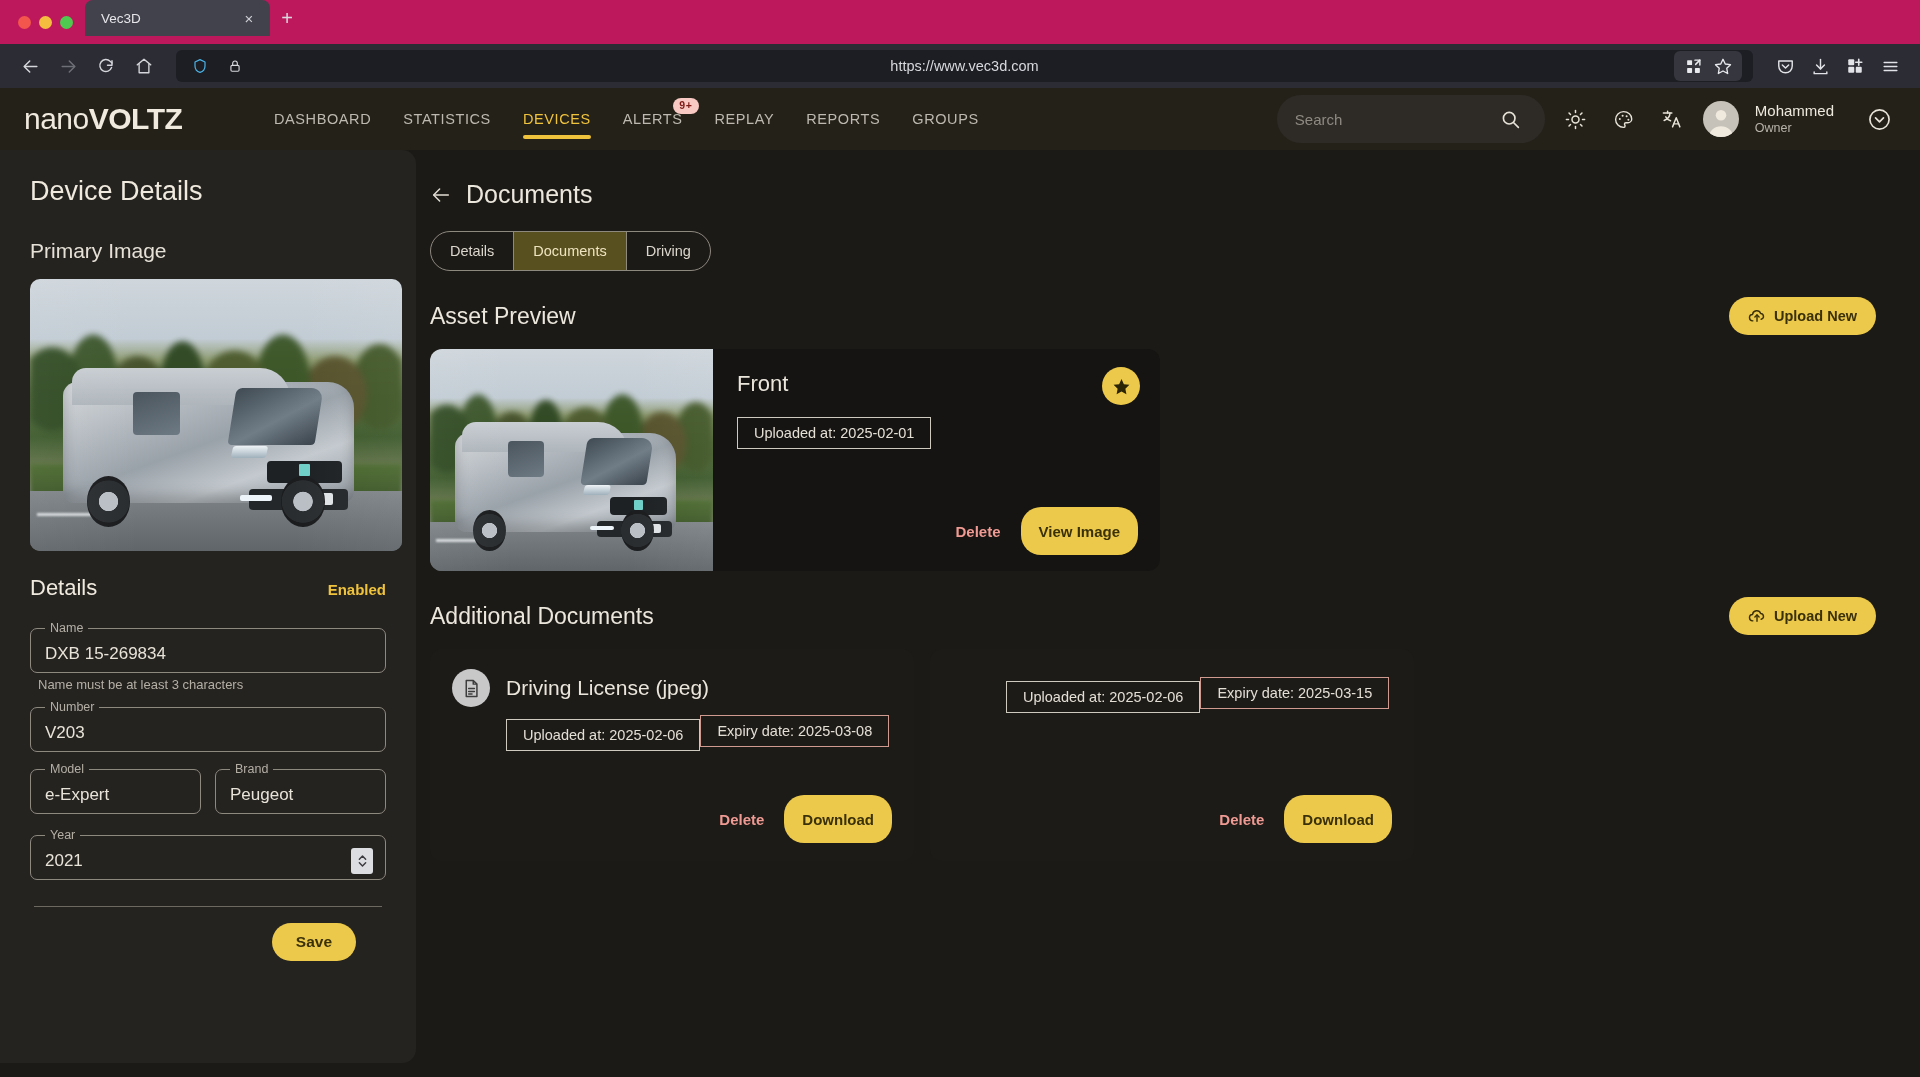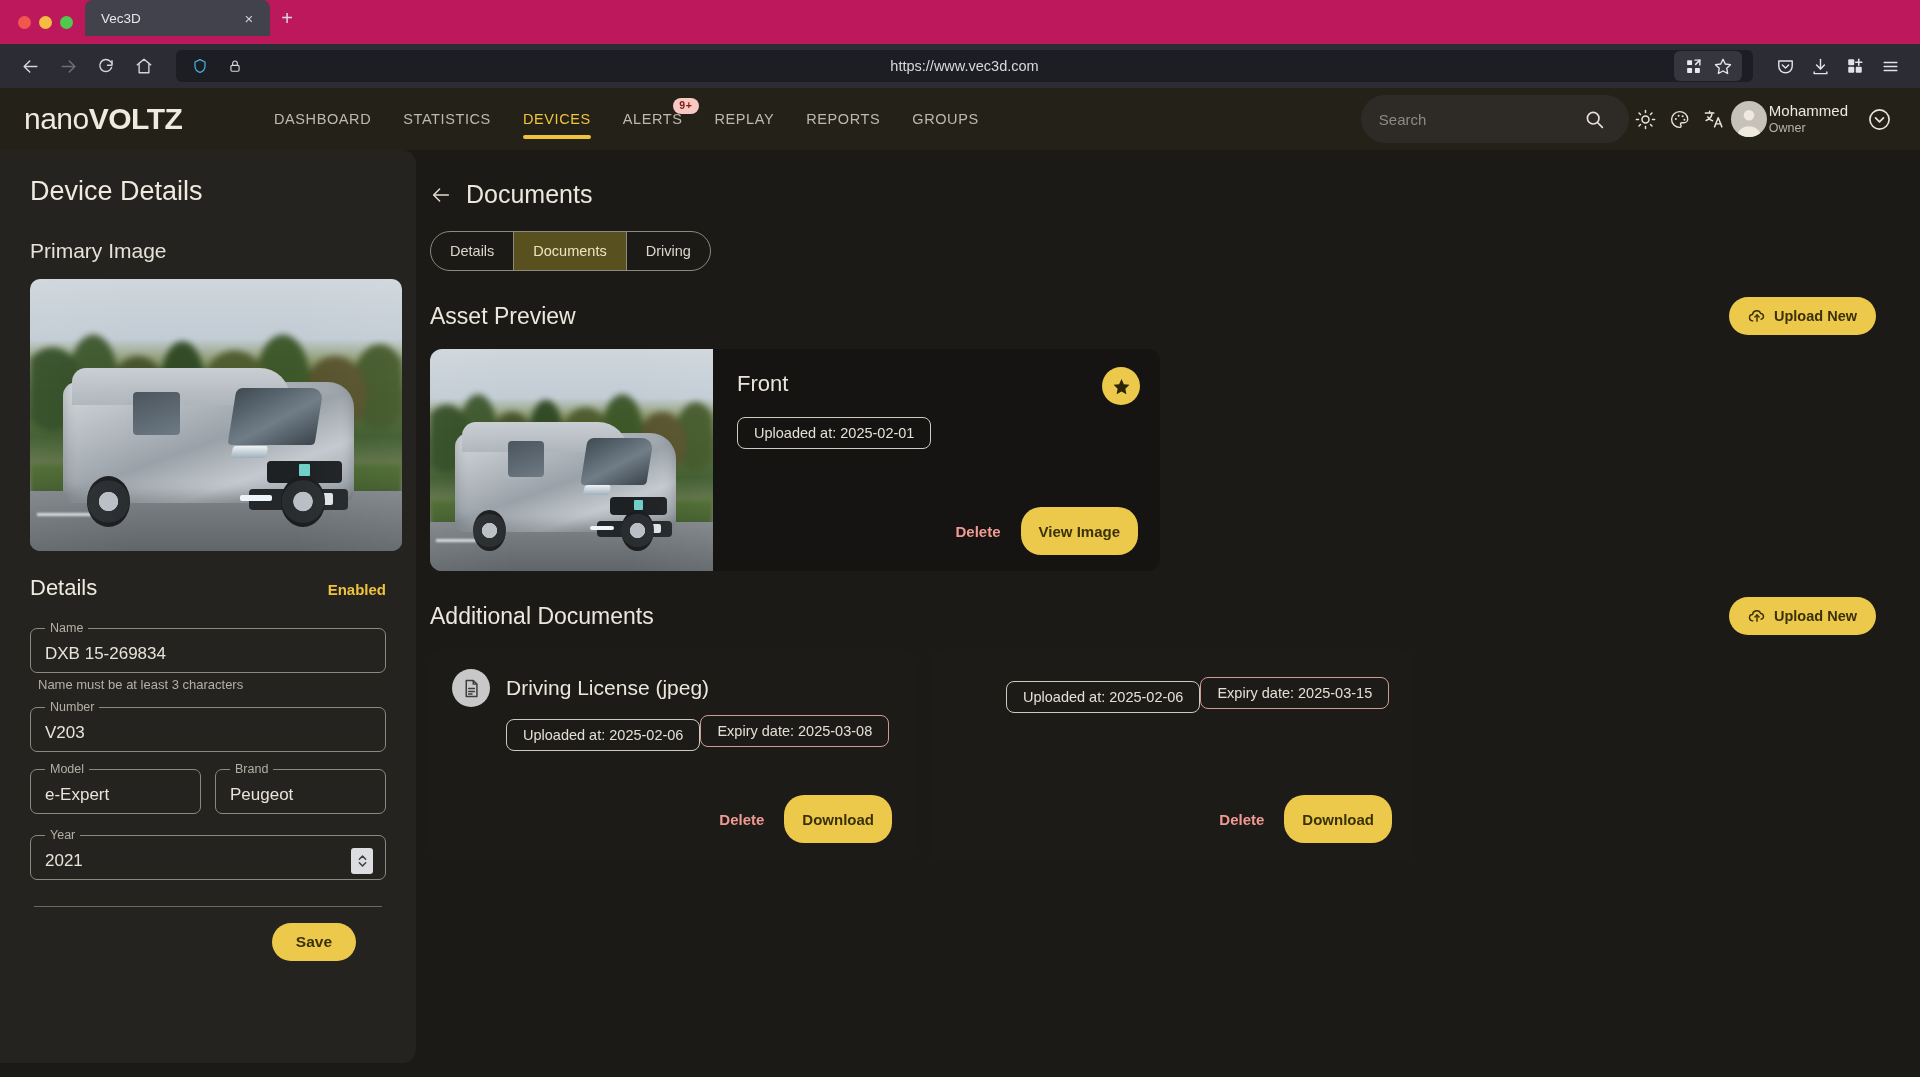--- a/index.html
+++ b/index.html
@@ -70,21 +70,21 @@
   .navitem.active { color: #f0c33c; }
   .navitem.active::after {
     content: ""; position: absolute; left: 0; right: 0; bottom: 11px;
     height: 4px; background: #f0c33c; border-radius: 3px;
   }
   .badge {
     position: absolute; top: 10px; right: -16px; background: #f8c8c2; color: #7d1a16;
     font-size: 10.5px; font-weight: 700; border-radius: 11px; padding: 2px 6px; line-height: 1.1;
   }
 
-  .hdrright { margin-left: auto; display: flex; align-items: center; }
+  .hdrright { margin-left: auto; display: flex; align-items: center; gap: 14px; }
   .searchbox {
     width: 268px; height: 48px; background: #2e2b26; border-radius: 26px;
     display: flex; align-items: center; padding: 0 18px;
   }
   .searchbox input {
     flex: 1; background: transparent; border: none; outline: none;
     color: #ddd8cf; font-size: 15px; font-family: inherit;
   }
   .searchbox input::placeholder { color: #8e8a82; }
   .hicon { width: 34px; height: 34px; display: flex; align-items: center; justify-content: center; color: #e8e3d8; }
@@ -163,21 +163,21 @@
   .assetthumb { width: 283px; height: 222px; flex: 0 0 283px; position: relative; overflow: hidden; }
   .assetbody { flex: 1; padding: 22px 22px 16px 24px; display: flex; flex-direction: column; position: relative; }
   .assetname { color: #ebe6dc; font-size: 22px; font-weight: 400; }
   .starbtn {
     position: absolute; right: 20px; top: 18px; width: 38px; height: 38px; border-radius: 50%;
     background: #ecc94b; display: flex; align-items: center; justify-content: center;
     color: #2b2405; font-size: 19px; border: none;
   }
   .chip {
     display: inline-flex; align-items: center; justify-content: center; height: 32px;
-    border: 1px solid #cfcabf; border-radius: 8px; color: #e4dfd5; font-size: 14.5px;
+    border: 1px solid #cfcabf; border-radius: 0; color: #e4dfd5; font-size: 14.5px;
     padding: 0 16px; margin-top: 20px; align-self: flex-start;
   }
   .chip.expiry { border-color: #d09a90; margin-top: 8px; }
   .cardactions { margin-top: auto; display: flex; align-items: center; justify-content: flex-end; gap: 16px; }
   .btn-del {
     background: transparent; border: none; color: #ef9a92; font-size: 15px; font-weight: 700; font-family: inherit;
     padding: 6px 4px;
   }
   .btn-prim {
     background: #ecc94b; color: #3b3109; border: none; border-radius: 20px;

